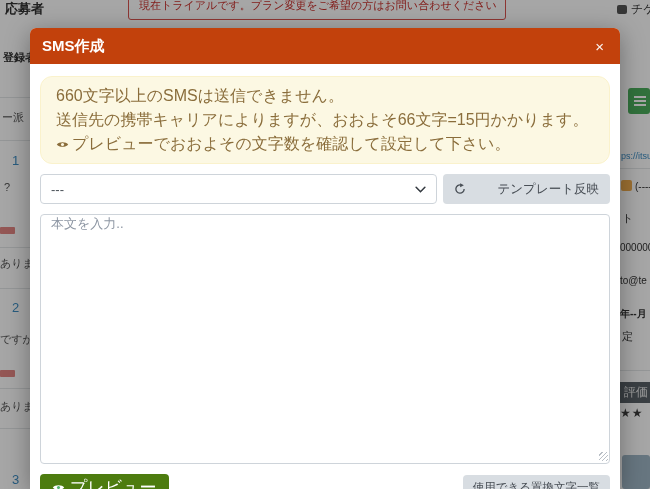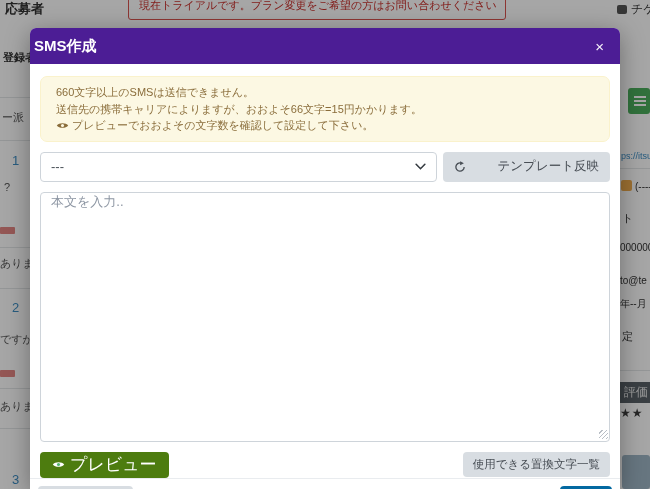--- a/index.html
+++ b/index.html
@@ -40,34 +40,34 @@
   .overlay { position:absolute; inset:0; background:rgba(0,0,0,.35); }
 
   
   .modal {
     position:absolute; left:30px; top:28px; width:590px; height:461px;
     background:#fff; border-radius:6px 6px 0 0; overflow:hidden;
     box-shadow:0 5px 25px rgba(0,0,0,.35);
     display:flex; flex-direction:column;
   }
   .modal-header {
-    background:#4c1d95; height:36px; flex:0 0 36px;
+    background:#c2410c; height:36px; flex:0 0 36px;
     display:flex; align-items:center; justify-content:space-between;
-    padding:0 14px 0 4px;
+    padding:0 14px 0 12px;
   }
   .modal-title { color:#fff; font-weight:bold; font-size:15px; }
   .modal-close {
     background:none; border:none; color:rgba(255,255,255,.95);
     font-size:15px; cursor:pointer; line-height:1; padding:2px;
   }
   .modal-body { flex:1 1 auto; padding:12px 10px 0 10px; }
 
   .alert {
-    background:#fcf8e3; border:1px solid #faf2cc; border-radius:7px;
-    color:#8a6d3b; font-size:11px; line-height:1.5; padding:7px 15px;
+    background:#fcf8e3; border:1px solid #faf2cc; border-radius:12px;
+    color:#8a6d3b; font-size:16px; line-height:1.5; padding:7px 15px;
     margin-bottom:10px;
   }
   .alert-line { display:flex; align-items:center; gap:3px; }
 
   .row { display:flex; gap:6px; margin-bottom:10px; }
   .select {
     flex:1 1 auto; height:30px; border:1px solid #ced4da; border-radius:4px;
     background:#fff; display:flex; align-items:center; justify-content:space-between;
     padding:0 10px; font-size:13px; color:#495057; cursor:pointer;
   }
@@ -139,21 +139,21 @@
 
   <div class="bg-green-btn" style="left:628px; top:88px; width:22px; height:26px;">
     <span class="list-icon"></span>
   </div>
   <span class="bg-frag bg-url" style="left:621px; top:151px;">ps://itsu</span>
   <span class="bg-frag badge-yellow" style="left:621px; top:180px;"></span>
   <span class="bg-frag bg-tiny" style="left:635px; top:181px;">(----</span>
   <span class="bg-frag bg-tiny" style="left:622px; top:211px; font-size:11px;">ト</span>
   <span class="bg-frag bg-tiny" style="left:620px; top:242px;">0000000</span>
   <span class="bg-frag bg-tiny" style="left:620px; top:275px;">to@te</span>
-  <span class="bg-frag bg-tiny" style="left:620px; top:297px;">年--月</span>
+  <span class="bg-frag bg-tiny" style="left:620px; top:307px;font-weight:bold;">年--月</span>
   <span class="bg-frag bg-tiny" style="left:622px; top:329px; font-size:11px;">定</span>
   <span class="bg-frag rating-header" style="left:618px; top:382px; width:32px;">評価</span>
   <span class="bg-frag stars" style="left:620px; top:406px;">★★</span>
   <div class="bg-frag blue-block" style="left:622px; top:455px; width:28px; height:34px;"></div>
   <div class="bg-divider" style="left:620px; top:168px; width:30px;"></div>
   <div class="bg-divider" style="left:620px; top:370px; width:30px;"></div>
 </div>
 
 <div class="overlay"></div>
 

